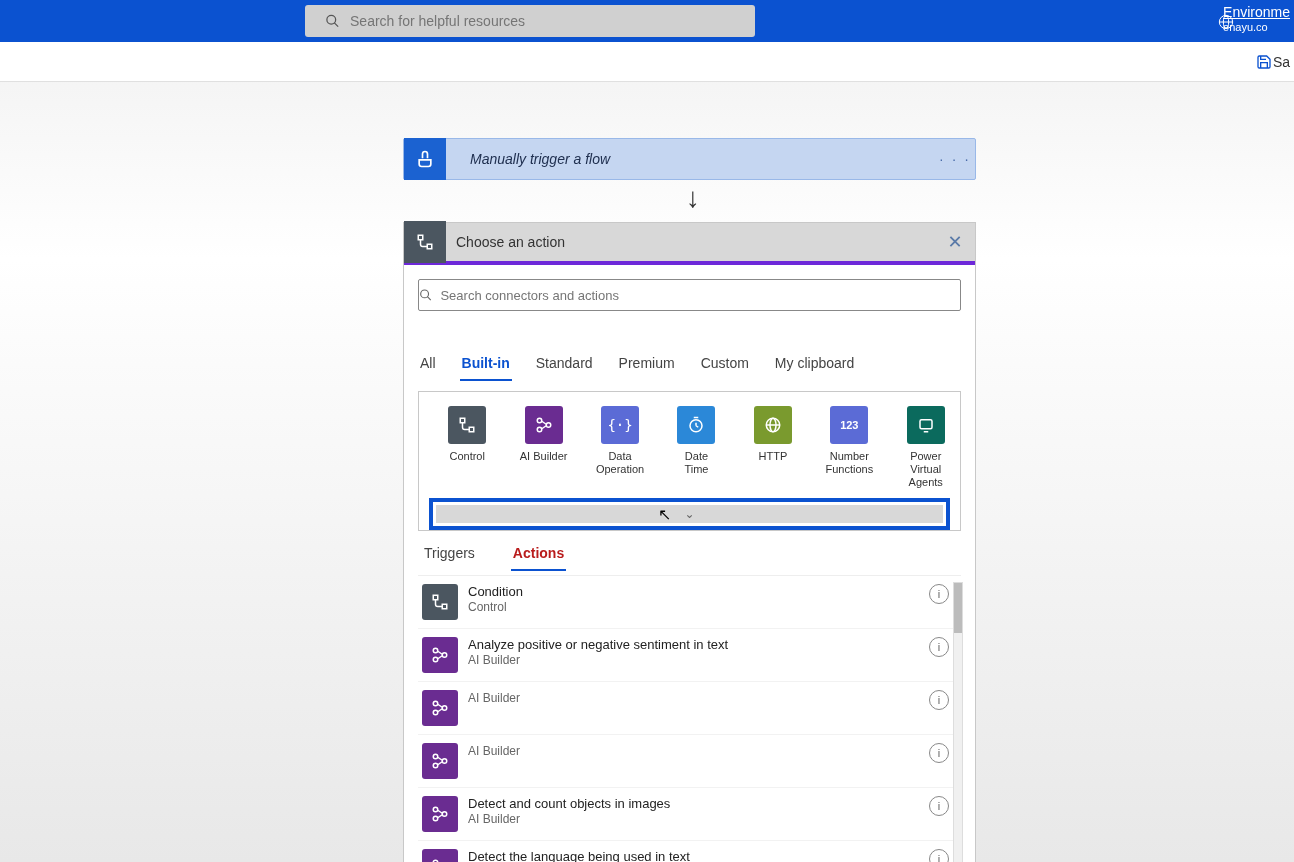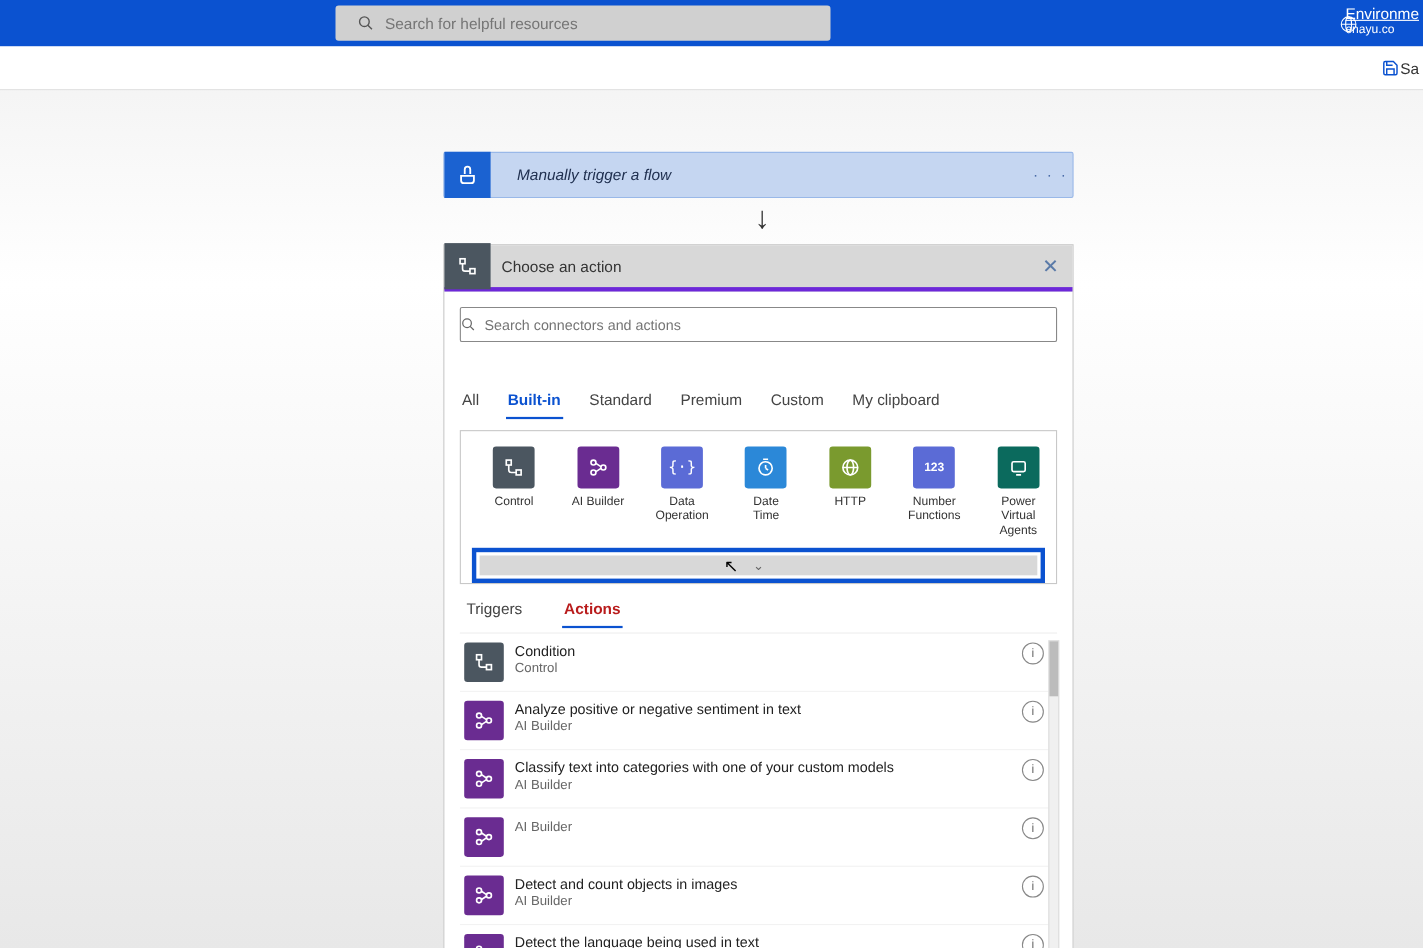--- a/index.html
+++ b/index.html
@@ -273,21 +273,20 @@
             <div class="aicon" style="background:#6a2c91">
               <svg width="18" height="18" viewBox="0 0 24 24" fill="none" stroke="currentColor" stroke-width="2">
                 <circle cx="6" cy="6" r="3"></circle>
                 <circle cx="18" cy="12" r="3"></circle>
                 <circle cx="6" cy="18" r="3"></circle>
                 <line x1="9" y1="7" x2="15" y2="11"></line>
                 <line x1="9" y1="17" x2="15" y2="13"></line>
               </svg>
             </div>
             <div class="atext">
-              <div class="atitle">Classify text into categories with one of your custom models</div>
               <div class="asub">AI Builder</div>
             </div>
             <div class="ainfo">i</div>
           </div>
           <div class="action-item">
             <div class="aicon" style="background:#6a2c91">
               <svg width="18" height="18" viewBox="0 0 24 24" fill="none" stroke="currentColor" stroke-width="2">
                 <circle cx="6" cy="6" r="3"></circle>
                 <circle cx="18" cy="12" r="3"></circle>
                 <circle cx="6" cy="18" r="3"></circle>

